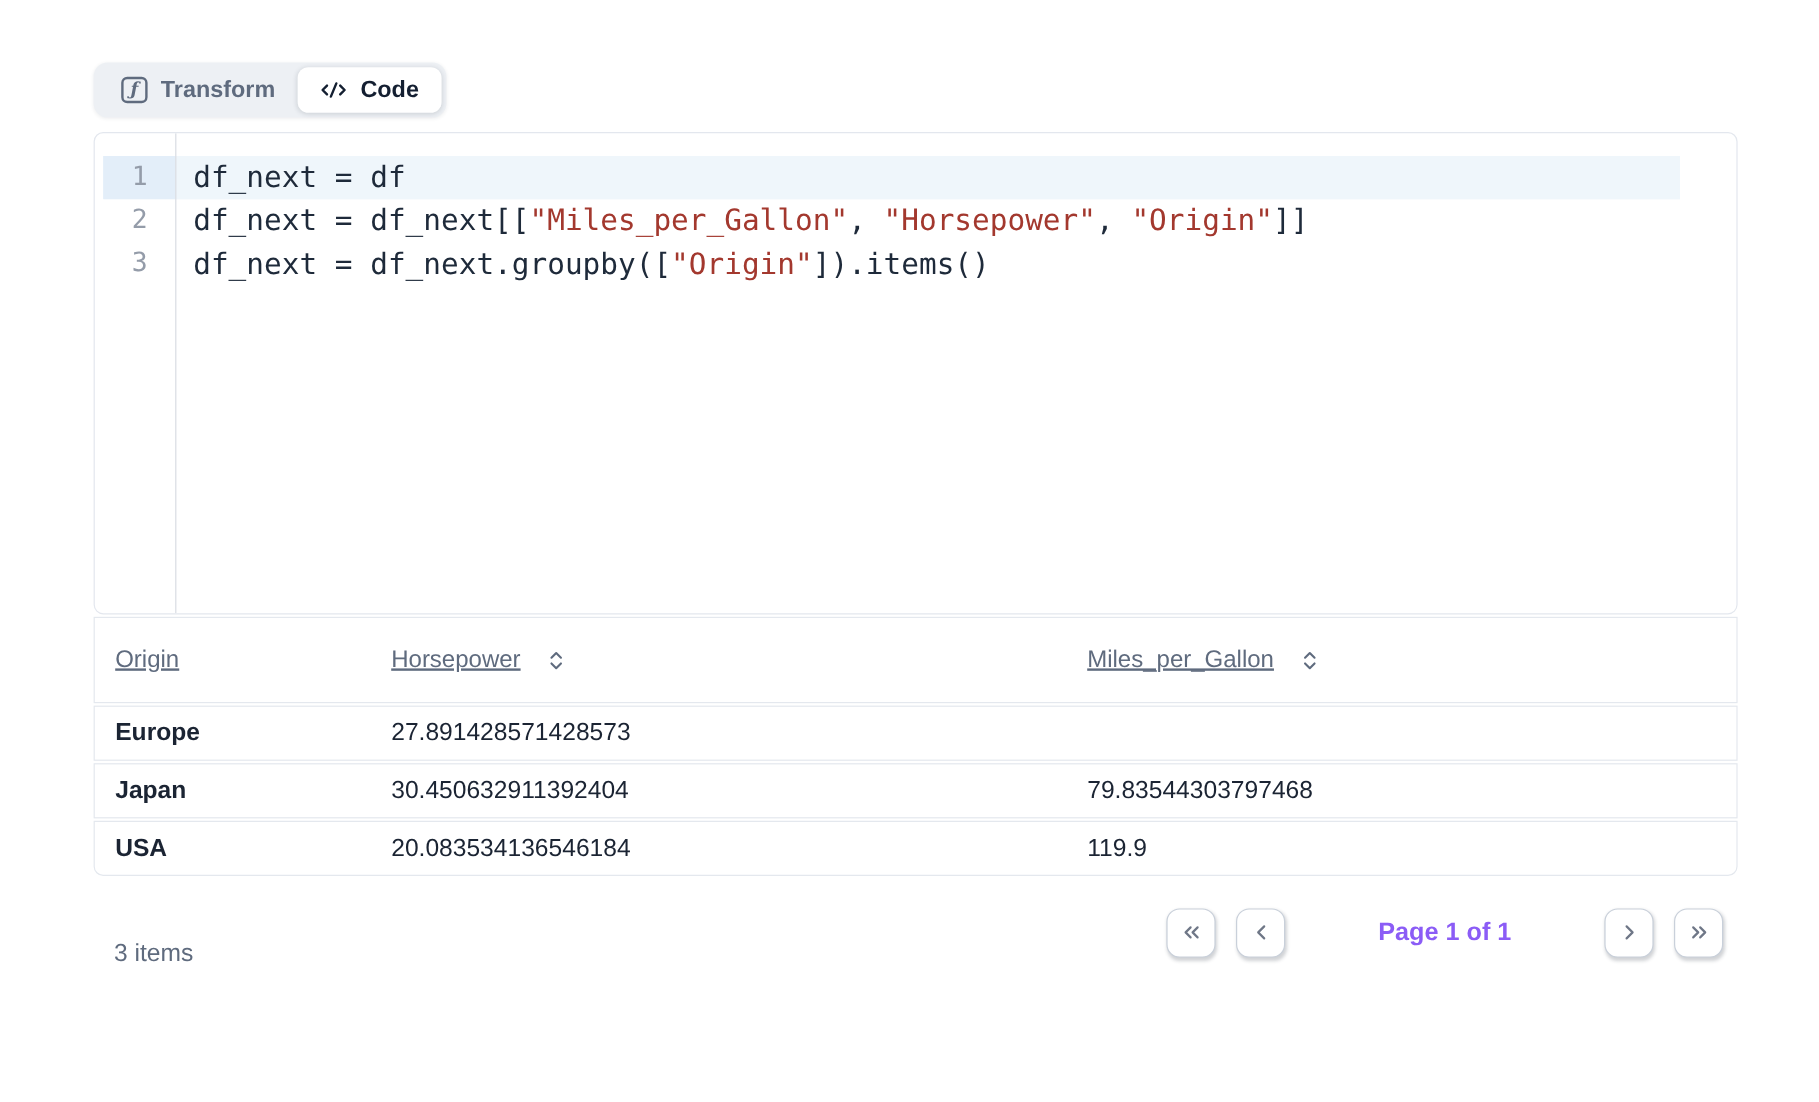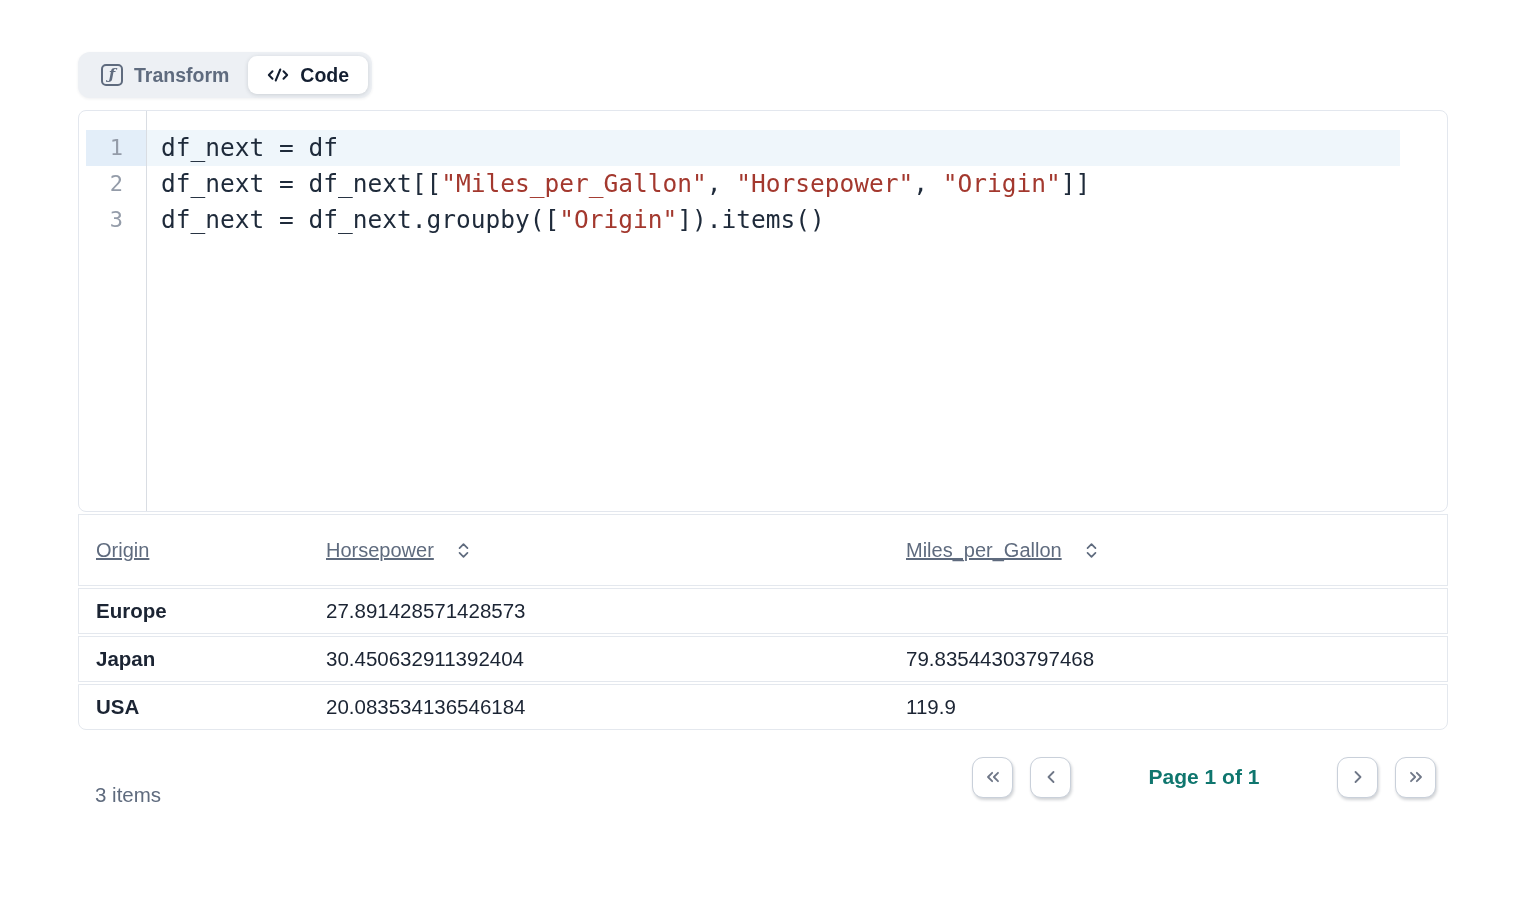--- a/index.html
+++ b/index.html
@@ -71,21 +71,21 @@
   
   .pagination { display: flex; align-items: center; margin-top: 17px; width: 1370px; }
   .items-count { flex: 1; padding-left: 17px; color: #5f6b7e; font-size: 20.5px; margin-top: 36px; }
   .pager { display: flex; align-items: center; gap: 17px; margin-right: 12px; }
   .page-btn {
     width: 41px; height: 41px; border-radius: 11px; border: 1.5px solid #c9d0da;
     background: #ffffff; box-shadow: 1px 2px 3px rgba(27,36,51,0.20);
     display: flex; align-items: center; justify-content: center;
     color: #6f7787; cursor: pointer; padding: 0;
   }
-  .page-label { width: 232px; text-align: center; font-weight: 600; font-size: 21px; color: #0f766e; }
+  .page-label { width: 232px; text-align: center; font-weight: 600; font-size: 21px; color: #8b5cf6; }
 </style>
 </head>
 <body>
 
 <div class="page">
 
   <div class="tab-bar">
     <button class="tab">
       <span class="fn-icon">ƒ</span>
       <span>Transform</span>

